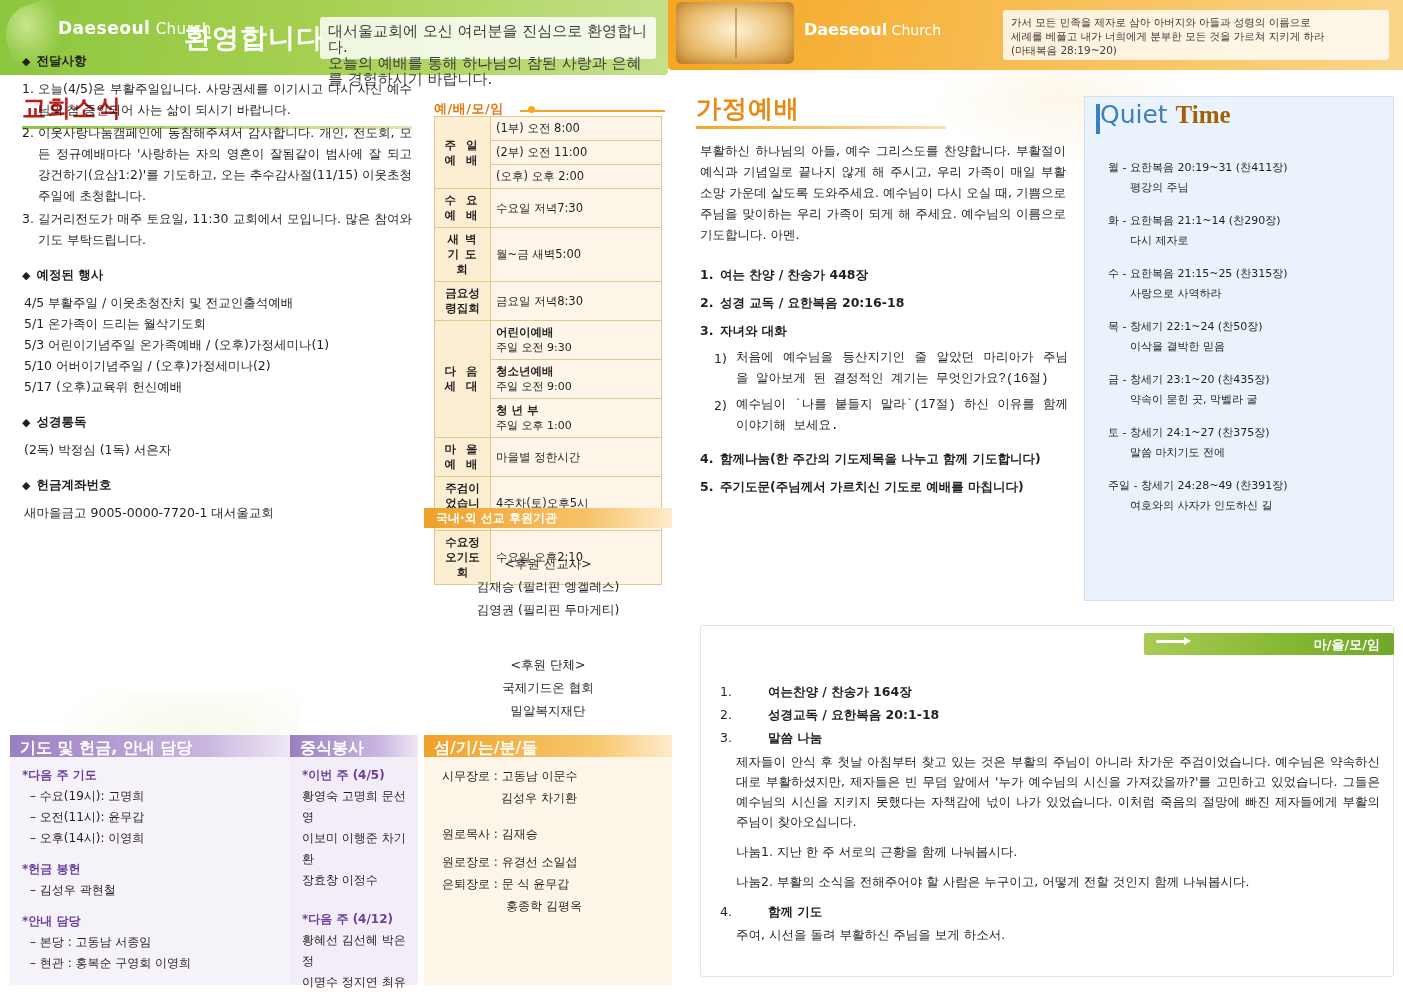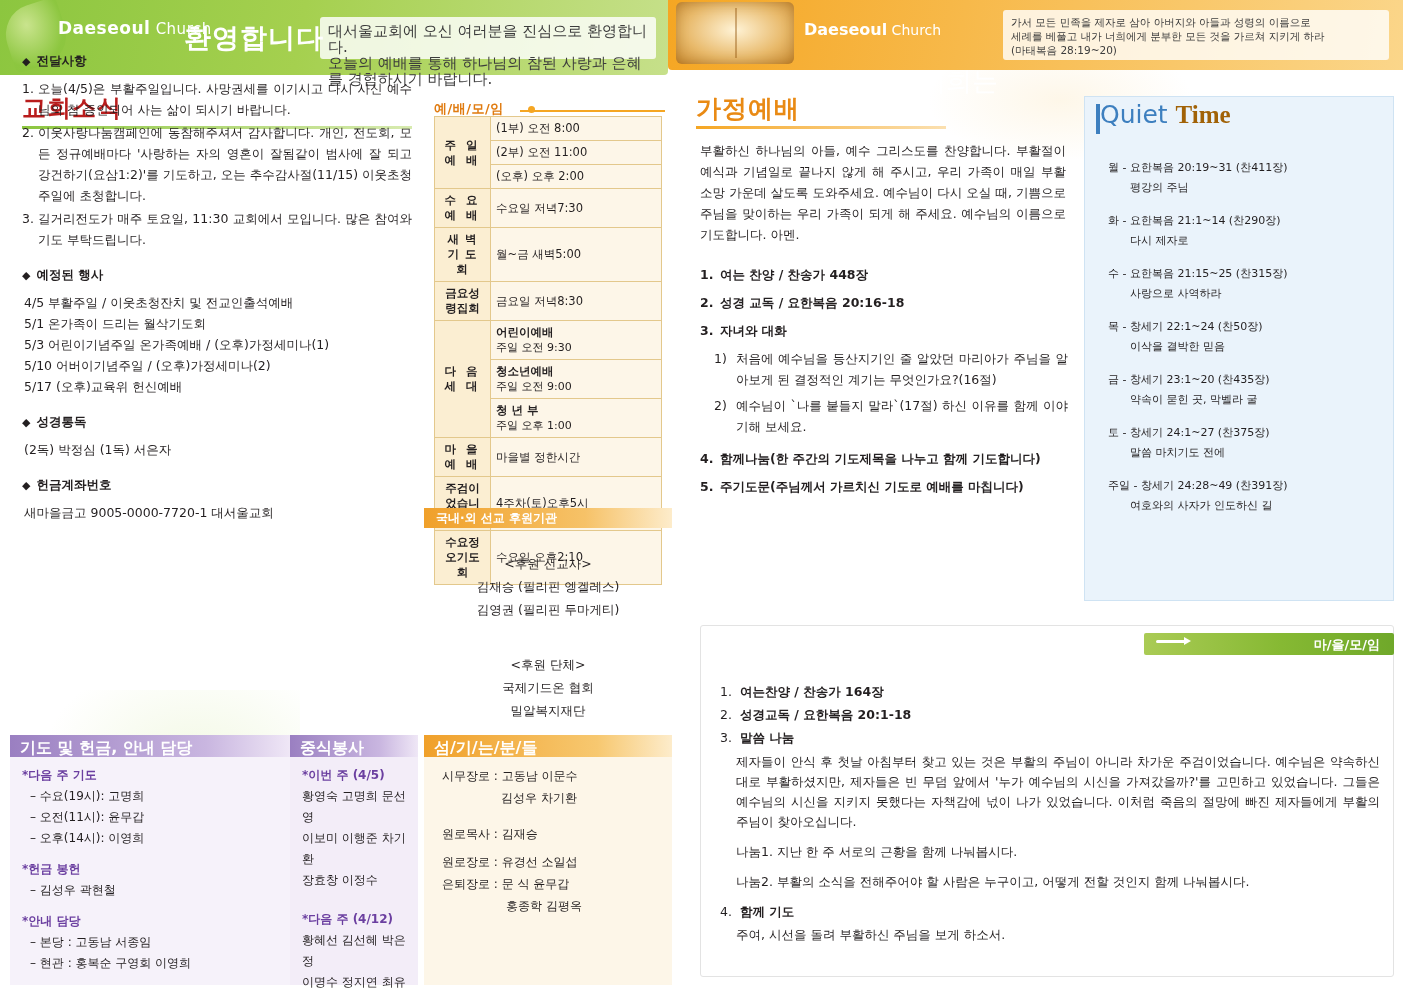--- a/index.html
+++ b/index.html
@@ -182,21 +182,21 @@
   .fam-list {
     position: absolute; left: 16px; top: 176px; width: 368px;
     font-size: 12.5px; line-height: 21px;
   }
   .fl-row { display: flex; margin-bottom: 7px; }
   .fl-n { width: 20px; flex: none; font-weight: bold; }
   .fl-t { flex: 1; }
   .fl-t.b { font-weight: bold; }
   .fl-sub { display: flex; margin: 5px 0 5px 14px; }
   .fl-sn { width: 22px; flex: none; }
-  .fl-st { flex: 1; text-align: justify; }
+  .fl-st { flex: 1; text-align: justify; font-family: Liberation Mono, monospace; }
 
   
   .qt-box {
     position: absolute; left: 1084px; top: 96px; width: 310px; height: 505px;
     background: #eaf3fb; border: 1px solid #cfe3f3;
   }
   .qt-title {
     position: absolute; left: 1100px; top: 100px;
     font-size: 25px; color: #3d7fbf; font-weight: normal;
   }
@@ -230,21 +230,21 @@
     border-left: 7px solid #fff;
     border-top: 4px solid transparent;
     border-bottom: 4px solid transparent;
   }
   .mt-body {
     position: absolute; left: 720px; top: 682px; width: 660px;
     font-size: 12.5px; line-height: 20px;
   }
   .mt-row { display: flex; margin-bottom: 3px; }
   .mt-n { width: 20px; flex: none; }
-  .mt-t { flex: 1; }
+  .mt-t { flex: 1; margin-left: 28px; }
   .mt-t.b { font-weight: bold; }
   .mt-para { margin: 4px 0 10px 16px; text-align: justify; }
 
   
   .leaf-bg {
     position: absolute; pointer-events: none; opacity: .33;
   }
   .leaf1 {
     left: 1080px; top: 760px; width: 300px; height: 210px;
     background: radial-gradient(ellipse at 30% 30%, #cfe49a 0%, rgba(207,228,154,0) 68%);

